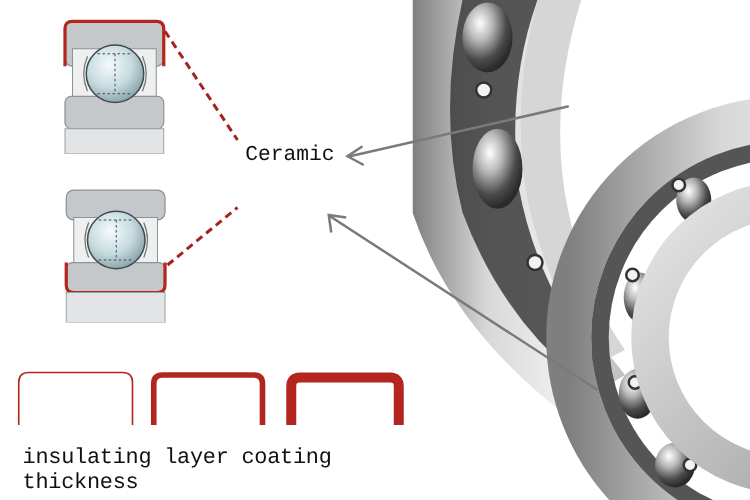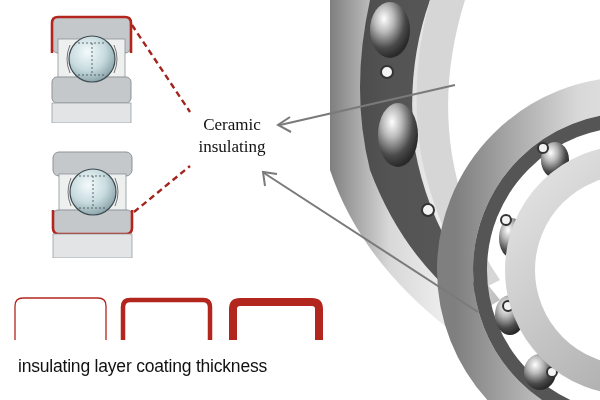--- a/index.html
+++ b/index.html
@@ -2,26 +2,26 @@
 <html><head>
   <meta charset="utf-8">
   <style>
     html, body { margin: 0; padding: 0; background: #ffffff; }
     body { width: 600px; height: 400px; position: relative; overflow: hidden; font-family: "DejaVu Sans", sans-serif; }
     .abs { position: absolute; }
     svg { display: block; }
     .label {
       position: absolute; left: 178px; top: 114px; width: 108px;
       text-align: center; font-size: 17px; line-height: 22px; color: #111;
-      font-family: Liberation Serif, serif;
+      font-family: Liberation Mono, monospace;
     }
     .caption {
       position: absolute; left: 18px; top: 356px; width: 300px;
       font-size: 17.5px; color: #111; letter-spacing: -0.2px;
-      font-family: Liberation Sans, sans-serif;
+      font-family: Liberation Mono, monospace;
     }
   </style>
 </head>
 <body>
 
 <svg class="abs" style="left:50px;top:15px" width="85" height="108" viewBox="0 0 85 108">
 
   <rect x="2" y="2" width="79" height="36" rx="6" fill="#c4c8cb" stroke="#8d9397" stroke-width="1"></rect>
 
   <path d="M2,38 L2,8 Q2,2 8,2 L75,2 Q81,2 81,8 L81,38" fill="none" stroke="#b3261e" stroke-width="2.6"></path>
@@ -112,21 +112,20 @@
 
 <svg class="abs" style="left:0;top:0" width="600" height="400">
   <line x1="455" y1="85" x2="280" y2="125" stroke="#7a7a7a" stroke-width="2"></line>
   <polyline points="290,117 278,125 291,132" fill="none" stroke="#7a7a7a" stroke-width="2"></polyline>
   <line x1="478" y1="312" x2="264" y2="173" stroke="#7a7a7a" stroke-width="2"></line>
   <polyline points="265,186 263,172 277,174" fill="none" stroke="#7a7a7a" stroke-width="2"></polyline>
 </svg>
 
 <div class="label">
   <div>Ceramic</div>
-  <div>insulating</div>
 </div>
 
 <svg class="abs" style="left:10px;top:294px" width="320" height="46" viewBox="0 0 320 46">
   <path d="M5,46 L5,12 Q5,4 13,4 L88,4 Q96,4 96,12 L96,46" fill="none" stroke="#b3261e" stroke-width="1.3"></path>
   <path d="M113,46 L113,13 Q113,6 120,6 L193,6 Q200,6 200,13 L200,46" fill="none" stroke="#b3261e" stroke-width="4.5"></path>
   <path d="M223,46 L223,15 Q223,8 230,8 L302,8 Q309,8 309,15 L309,46" fill="none" stroke="#b3261e" stroke-width="8"></path>
 </svg>
 
 <div class="caption">insulating layer coating thickness</div>
 

